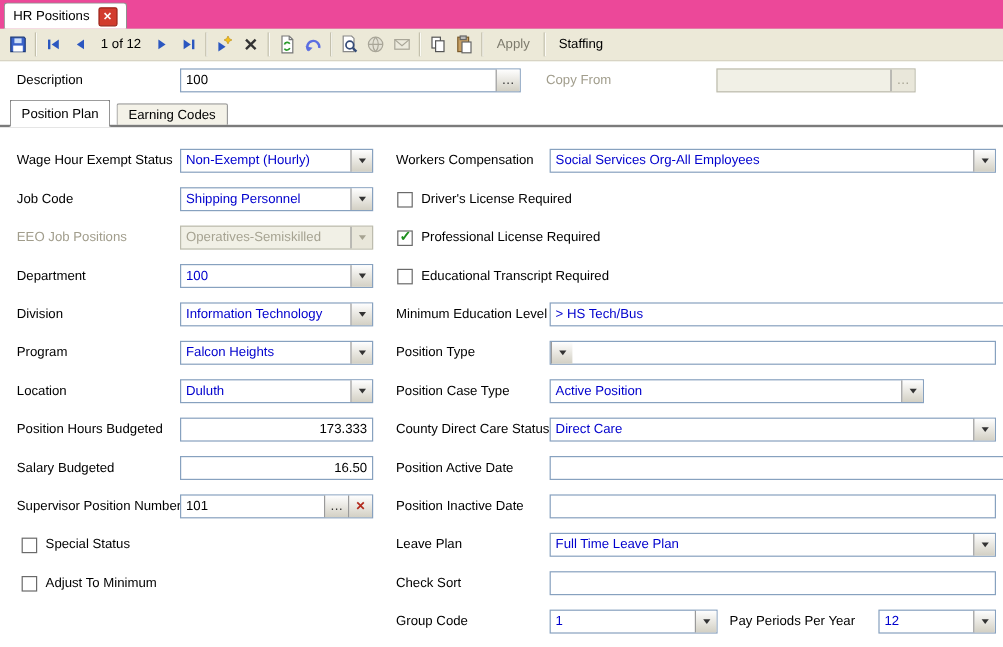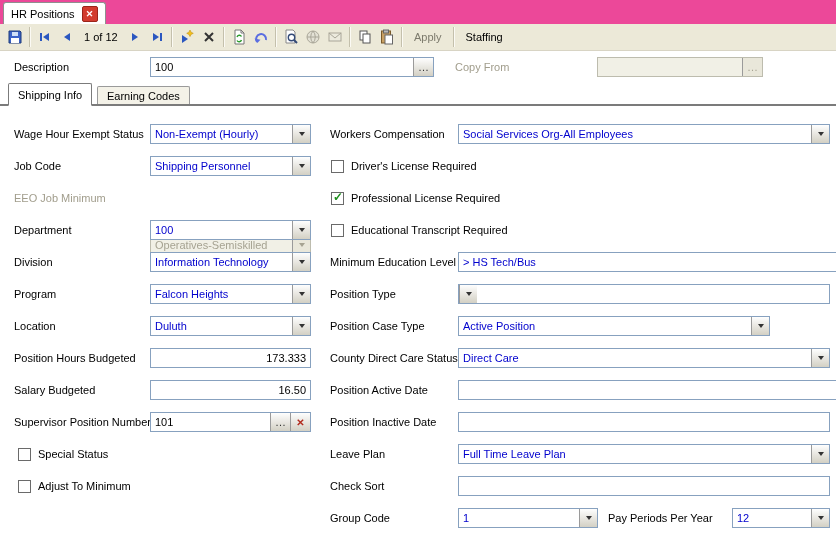--- a/index.html
+++ b/index.html
@@ -164,42 +164,42 @@
       </span>
   </div>
   <div class="cell dimlbl" style="top:57px;left:455px;">Copy From</div>
   <div class="field disabled" style="top:57px;left:597px;width:166px;">
     <span class="val"></span>
     <span class="mini-btn">
         <span>…</span>
       </span>
   </div>
 
-  <div class="ptab active" style="left:8px;">Shipping Info</div>
+  <div class="ptab active" style="left:8px;">Position Plan</div>
   <div class="ptab inactive" style="left:97px;">Earning Codes</div>
   <div class="tab-underline"></div>
 
   <div class="cell" style="top:124px;left:14px;">Wage Hour Exempt Status</div>
   <div class="field" style="top:124px;left:150px;width:161px;">
     <span class="val blue">Non-Exempt (Hourly)</span>
     <span class="combo-btn">
         <span class="arrow"></span>
       </span>
   </div>
 
   <div class="cell" style="top:156px;left:14px;">Job Code</div>
   <div class="field" style="top:156px;left:150px;width:161px;">
     <span class="val blue">Shipping Personnel</span>
     <span class="combo-btn">
         <span class="arrow"></span>
       </span>
   </div>
 
-  <div class="cell dimlbl" style="top:188px;left:14px;">EEO Job Minimum</div>
-  <div class="field disabled" style="top:188px;left:150px;width:161px;margin-top:47px;">
+  <div class="cell dimlbl" style="top:188px;left:14px;">EEO Job Positions</div>
+  <div class="field disabled" style="top:188px;left:150px;width:161px;">
     <span class="val">Operatives-Semiskilled</span>
     <span class="combo-btn">
         <span class="arrow"></span>
       </span>
   </div>
 
   <div class="cell" style="top:220px;left:14px;">Department</div>
   <div class="field" style="top:220px;left:150px;width:161px;">
     <span class="val blue">100</span>
     <span class="combo-btn">

